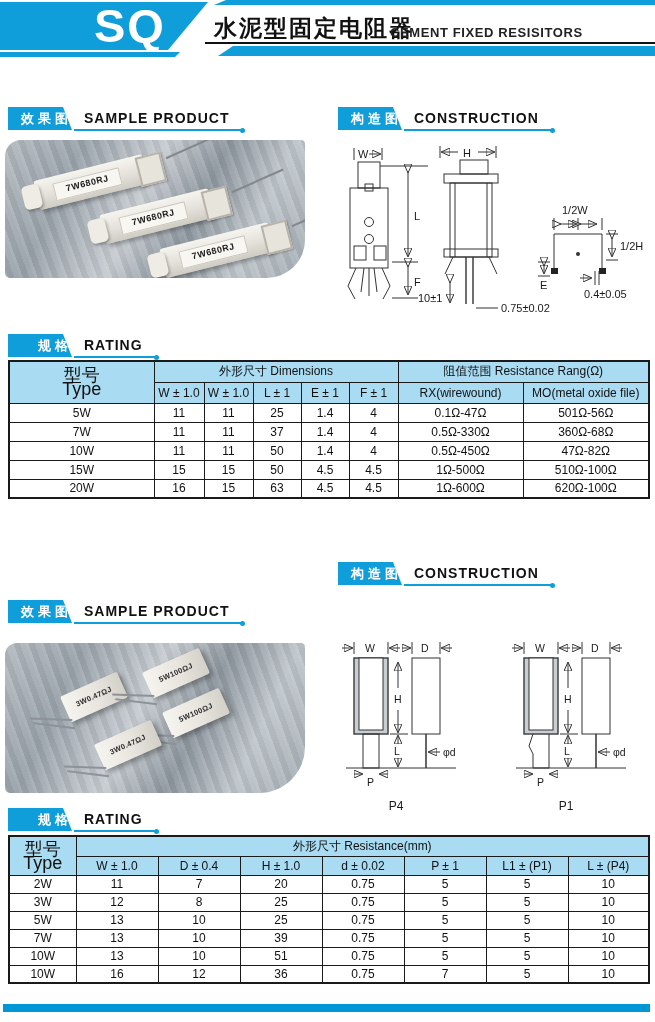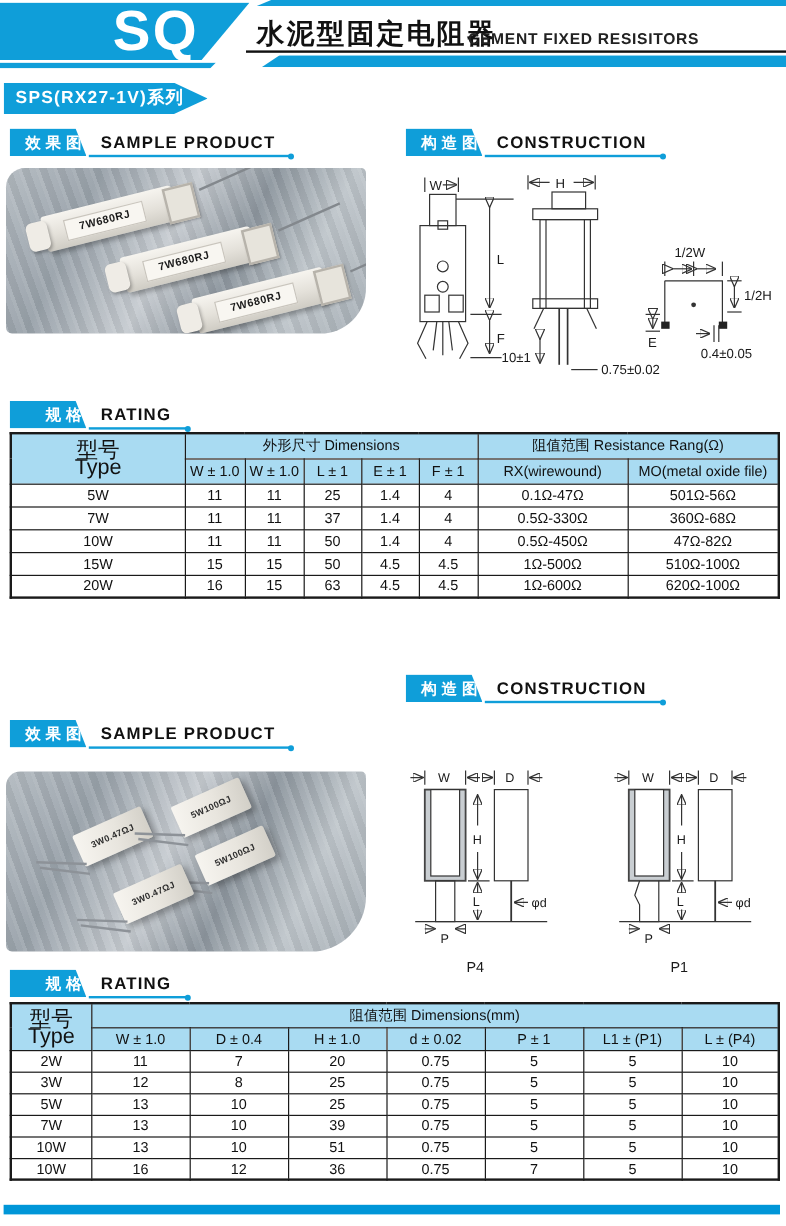--- a/index.html
+++ b/index.html
@@ -92,21 +92,20 @@
 
   <div class="abs hdr-block"></div>
   <div class="abs hdr-strip-top"></div>
   <div class="abs sq-logo">SQ</div>
   <div class="abs title-cn">水泥型固定电阻器</div>
   <div class="abs title-en">CEMENT FIXED RESISITORS</div>
   <div class="abs hdr-rule"></div>
   <div class="abs hdr-strip-right"></div>
   <div class="abs hdr-strip-left"></div>
 
-  <div class="abs series-badge sb1">SPS(RX27-1V)系列</div>
 
   <div class="abs seclabel" style="left:8px;top:107px;">
     <div class="badge-cn">效果图</div>
     <div class="sec-en">SAMPLE PRODUCT</div>
   </div>
   <div class="abs seclabel" style="left:338px;top:107px;">
     <div class="badge-cn">构造图</div>
     <div class="sec-en">CONSTRUCTION</div>
   </div>
 
@@ -414,21 +413,21 @@
         <col style="width:82px">
         <col style="width:82px">
         <col style="width:81px">
       </colgroup>
     <tbody>
         <tr style="height:20px">
       <th rowspan="2" class="typehdr">
         <div>型号</div>
         <div>Type</div>
       </th>
-      <th colspan="7">阻值范围 Dimensions(mm)</th>
+      <th colspan="7">外形尺寸 Resistance(mm)</th>
     </tr>
     <tr style="height:19px">
       <th>W ± 1.0</th>
       <th>D ± 0.4</th>
       <th>H ± 1.0</th>
       <th>d ± 0.02</th>
       <th>P ± 1</th>
       <th>L1 ± (P1)</th>
       <th>L ± (P4)</th>
     </tr>

